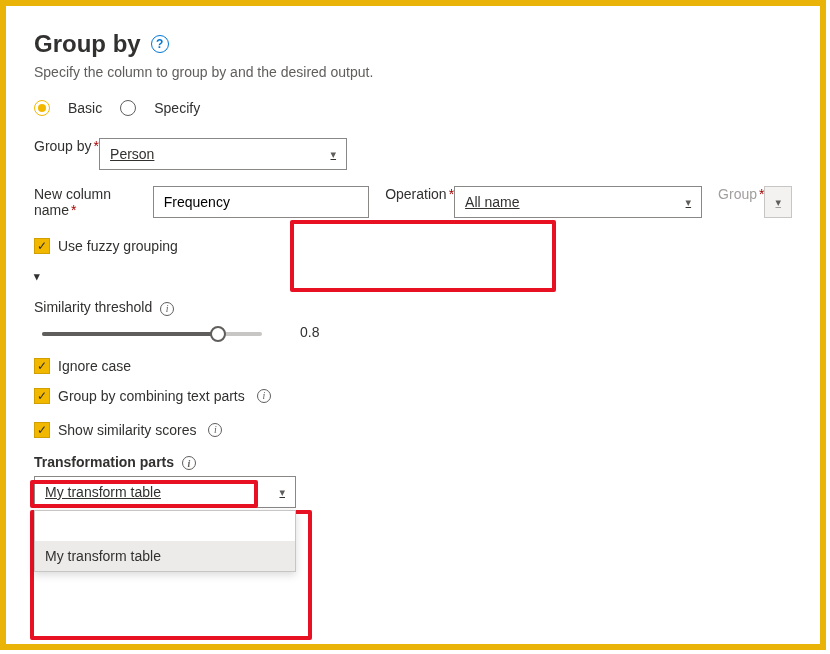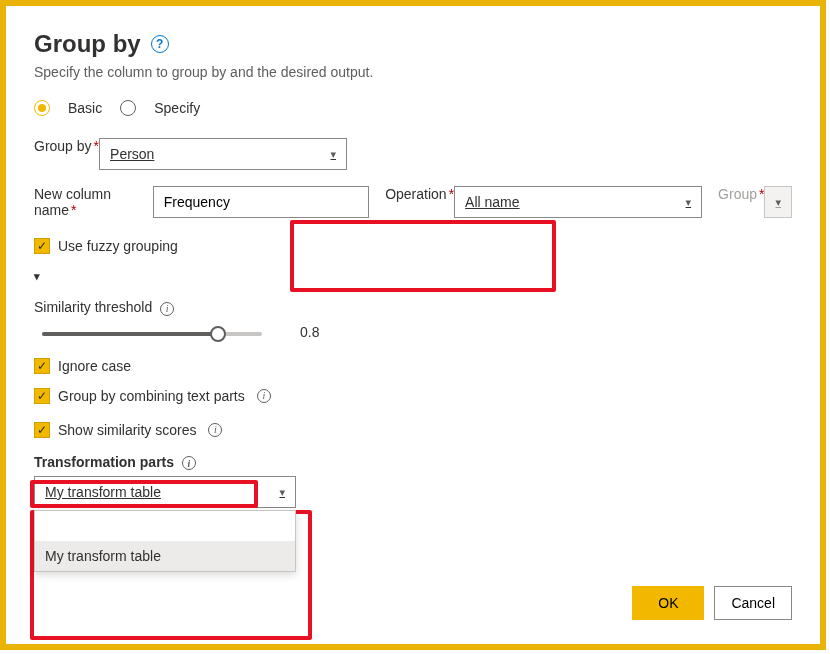--- a/index.html
+++ b/index.html
@@ -359,22 +359,18 @@
         <span>My transform table</span>
         <span class="chev">▾</span>
       </div>
       <div class="dropdown-list">
         <div class="dropdown-blank"></div>
         <div class="dropdown-item">My transform table</div>
       </div>
     </div>
   </div>
 
-  <div class="footer">
-    <button class="btn primary">OK</button>
-    <button class="btn">Cancel</button>
-  </div>
 
   <div class="highlight-red" style="top:214px; left:284px; width:266px; height:72px;"></div>
   <div class="highlight-red" style="top:474px; left:24px; width:228px; height:28px;"></div>
   <div class="highlight-red" style="top:504px; left:24px; width:282px; height:130px;"></div>
 
 </div>
 
 </body></html>

